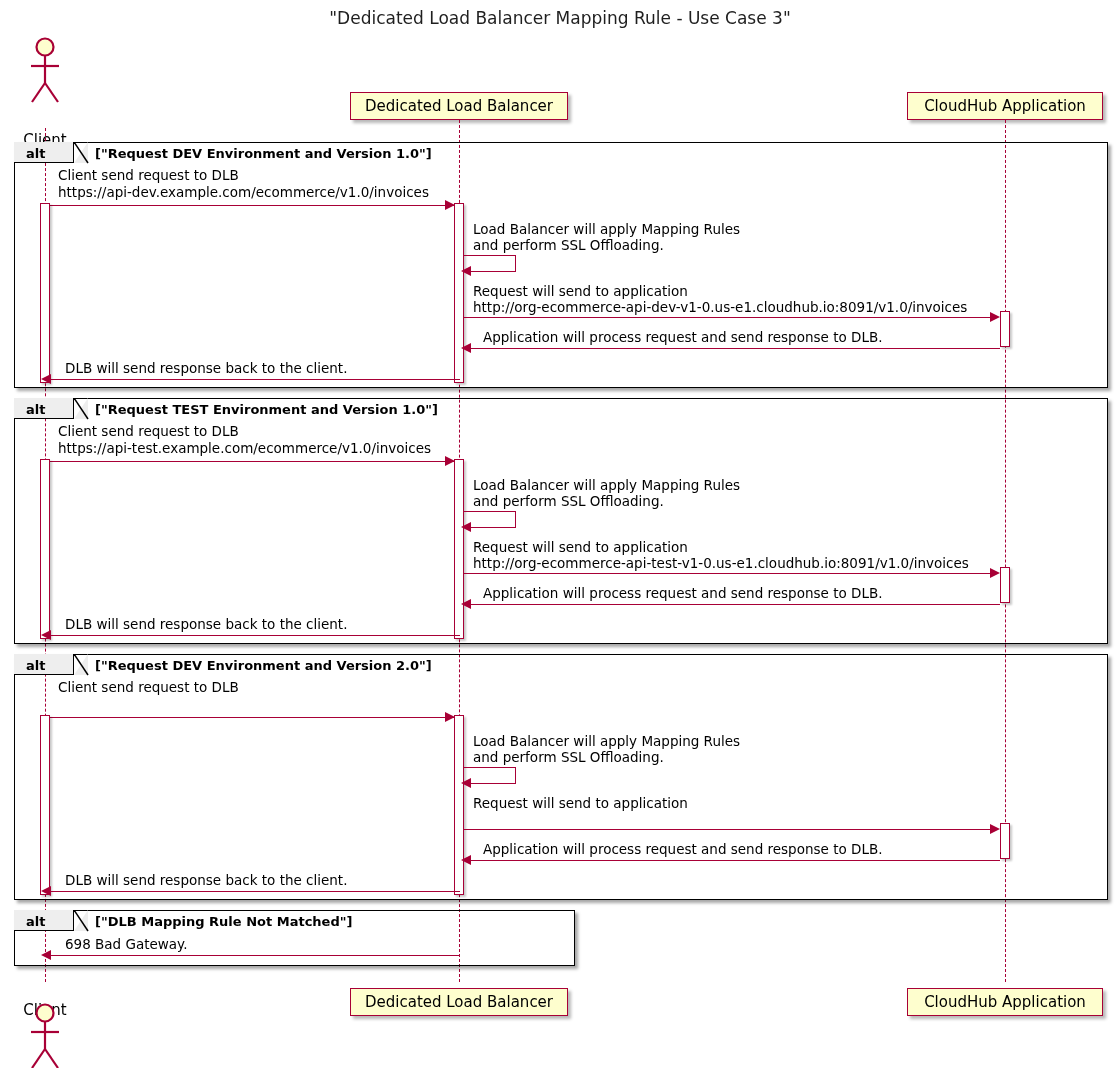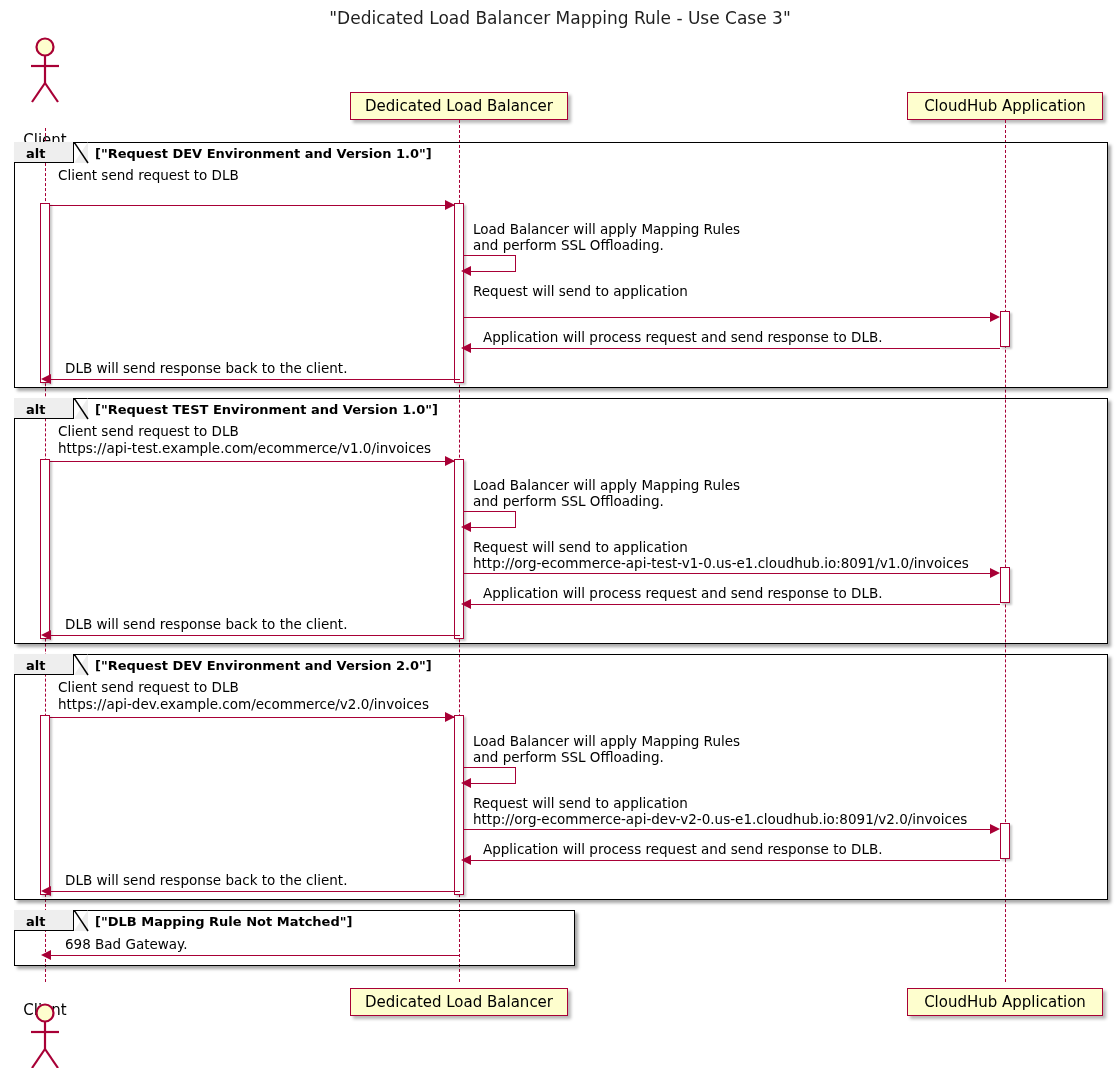--- a/index.html
+++ b/index.html
@@ -181,33 +181,35 @@
   <div class="altframe" style="left:14px; top:142px; width:1094px; height:246px;"></div>
   <div class="alttab" style="left:14px; top:142px; width:60px;"></div>
   <div class="alttab-cut" style="left:74px; top:142px; border-width:0 0 21px 14px; border-color:transparent transparent #EEEEEE transparent;"></div>
   <svg class="abs" style="left:74px; top:142px;" width="15" height="22">
     <line x1="0" y1="0" x2="14" y2="21" stroke="#000" stroke-width="1.5"></line>
   </svg>
   <div class="alt-word" style="left:26px; top:146px;">alt</div>
   <div class="alt-cond" style="left:95px; top:146px;">["Request DEV Environment and Version 1.0"]</div>
 
   <div class="msg-text" style="left:58px; top:168px;">Client send request to DLB</div>
+  <div class="msg-text" style="left:58px; top:185px;">https://api-dev.example.com/ecommerce/v1.0/invoices</div>
   <div class="msg-line" style="left:45px; top:205px; width:410px;"></div>
   <div class="arrow arrow-r" style="left:445px; top:200px;"></div>
 
   <div class="activation" style="left:40px; top:203px; height:180px;"></div>
   <div class="activation" style="left:454px; top:203px; height:180px;"></div>
   <div class="activation" style="left:1000px; top:311px; height:36px;"></div>
 
   <div class="msg-text" style="left:473px; top:222px;">Load Balancer will apply Mapping Rules</div>
   <div class="msg-text" style="left:473px; top:238px;"> and perform SSL Offloading.</div>
   <div class="self-loop" style="left:464px; top:255px; width:52px; height:17px;"></div>
   <div class="arrow arrow-l" style="left:461px; top:266px;"></div>
 
   <div class="msg-text" style="left:473px; top:284px;">Request will send to application</div>
+  <div class="msg-text" style="left:473px; top:300px;">http://org-ecommerce-api-dev-v1-0.us-e1.cloudhub.io:8091/v1.0/invoices</div>
   <div class="msg-line" style="left:464px; top:317px; width:527px;"></div>
   <div class="arrow arrow-r" style="left:990px; top:312px;"></div>
 
   <div class="msg-text" style="left:483px; top:330px;">Application will process request and send response to DLB.</div>
   <div class="msg-line" style="left:468px; top:348px; width:532px;"></div>
   <div class="arrow arrow-l" style="left:461px; top:343px;"></div>
 
   <div class="msg-text" style="left:65px; top:361px;">DLB will send response back to the client.</div>
   <div class="msg-line" style="left:48px; top:379px; width:412px;"></div>
   <div class="arrow arrow-l" style="left:41px; top:374px;"></div>
@@ -251,35 +253,33 @@
   <div class="altframe" style="left:14px; top:654px; width:1094px; height:246px;"></div>
   <div class="alttab" style="left:14px; top:654px; width:60px;"></div>
   <div class="alttab-cut" style="left:74px; top:654px; border-width:0 0 21px 14px; border-color:transparent transparent #EEEEEE transparent;"></div>
   <svg class="abs" style="left:74px; top:654px;" width="15" height="22">
     <line x1="0" y1="0" x2="14" y2="21" stroke="#000" stroke-width="1.5"></line>
   </svg>
   <div class="alt-word" style="left:26px; top:658px;">alt</div>
   <div class="alt-cond" style="left:95px; top:658px;">["Request DEV Environment and Version 2.0"]</div>
 
   <div class="msg-text" style="left:58px; top:680px;">Client send request to DLB</div>
-  <div class="msg-text" style="left:58px; top:697px;">https://api-dev.example.com/ecommerce/v2.0/invoices</div>
   <div class="msg-line" style="left:45px; top:717px; width:410px;"></div>
   <div class="arrow arrow-r" style="left:445px; top:712px;"></div>
 
   <div class="activation" style="left:40px; top:715px; height:180px;"></div>
   <div class="activation" style="left:454px; top:715px; height:180px;"></div>
   <div class="activation" style="left:1000px; top:823px; height:36px;"></div>
 
   <div class="msg-text" style="left:473px; top:734px;">Load Balancer will apply Mapping Rules</div>
   <div class="msg-text" style="left:473px; top:750px;"> and perform SSL Offloading.</div>
   <div class="self-loop" style="left:464px; top:767px; width:52px; height:17px;"></div>
   <div class="arrow arrow-l" style="left:461px; top:778px;"></div>
 
   <div class="msg-text" style="left:473px; top:796px;">Request will send to application</div>
-  <div class="msg-text" style="left:473px; top:812px;">http://org-ecommerce-api-dev-v2-0.us-e1.cloudhub.io:8091/v2.0/invoices</div>
   <div class="msg-line" style="left:464px; top:829px; width:527px;"></div>
   <div class="arrow arrow-r" style="left:990px; top:824px;"></div>
 
   <div class="msg-text" style="left:483px; top:842px;">Application will process request and send response to DLB.</div>
   <div class="msg-line" style="left:468px; top:860px; width:532px;"></div>
   <div class="arrow arrow-l" style="left:461px; top:855px;"></div>
 
   <div class="msg-text" style="left:65px; top:873px;">DLB will send response back to the client.</div>
   <div class="msg-line" style="left:48px; top:891px; width:412px;"></div>
   <div class="arrow arrow-l" style="left:41px; top:886px;"></div>

